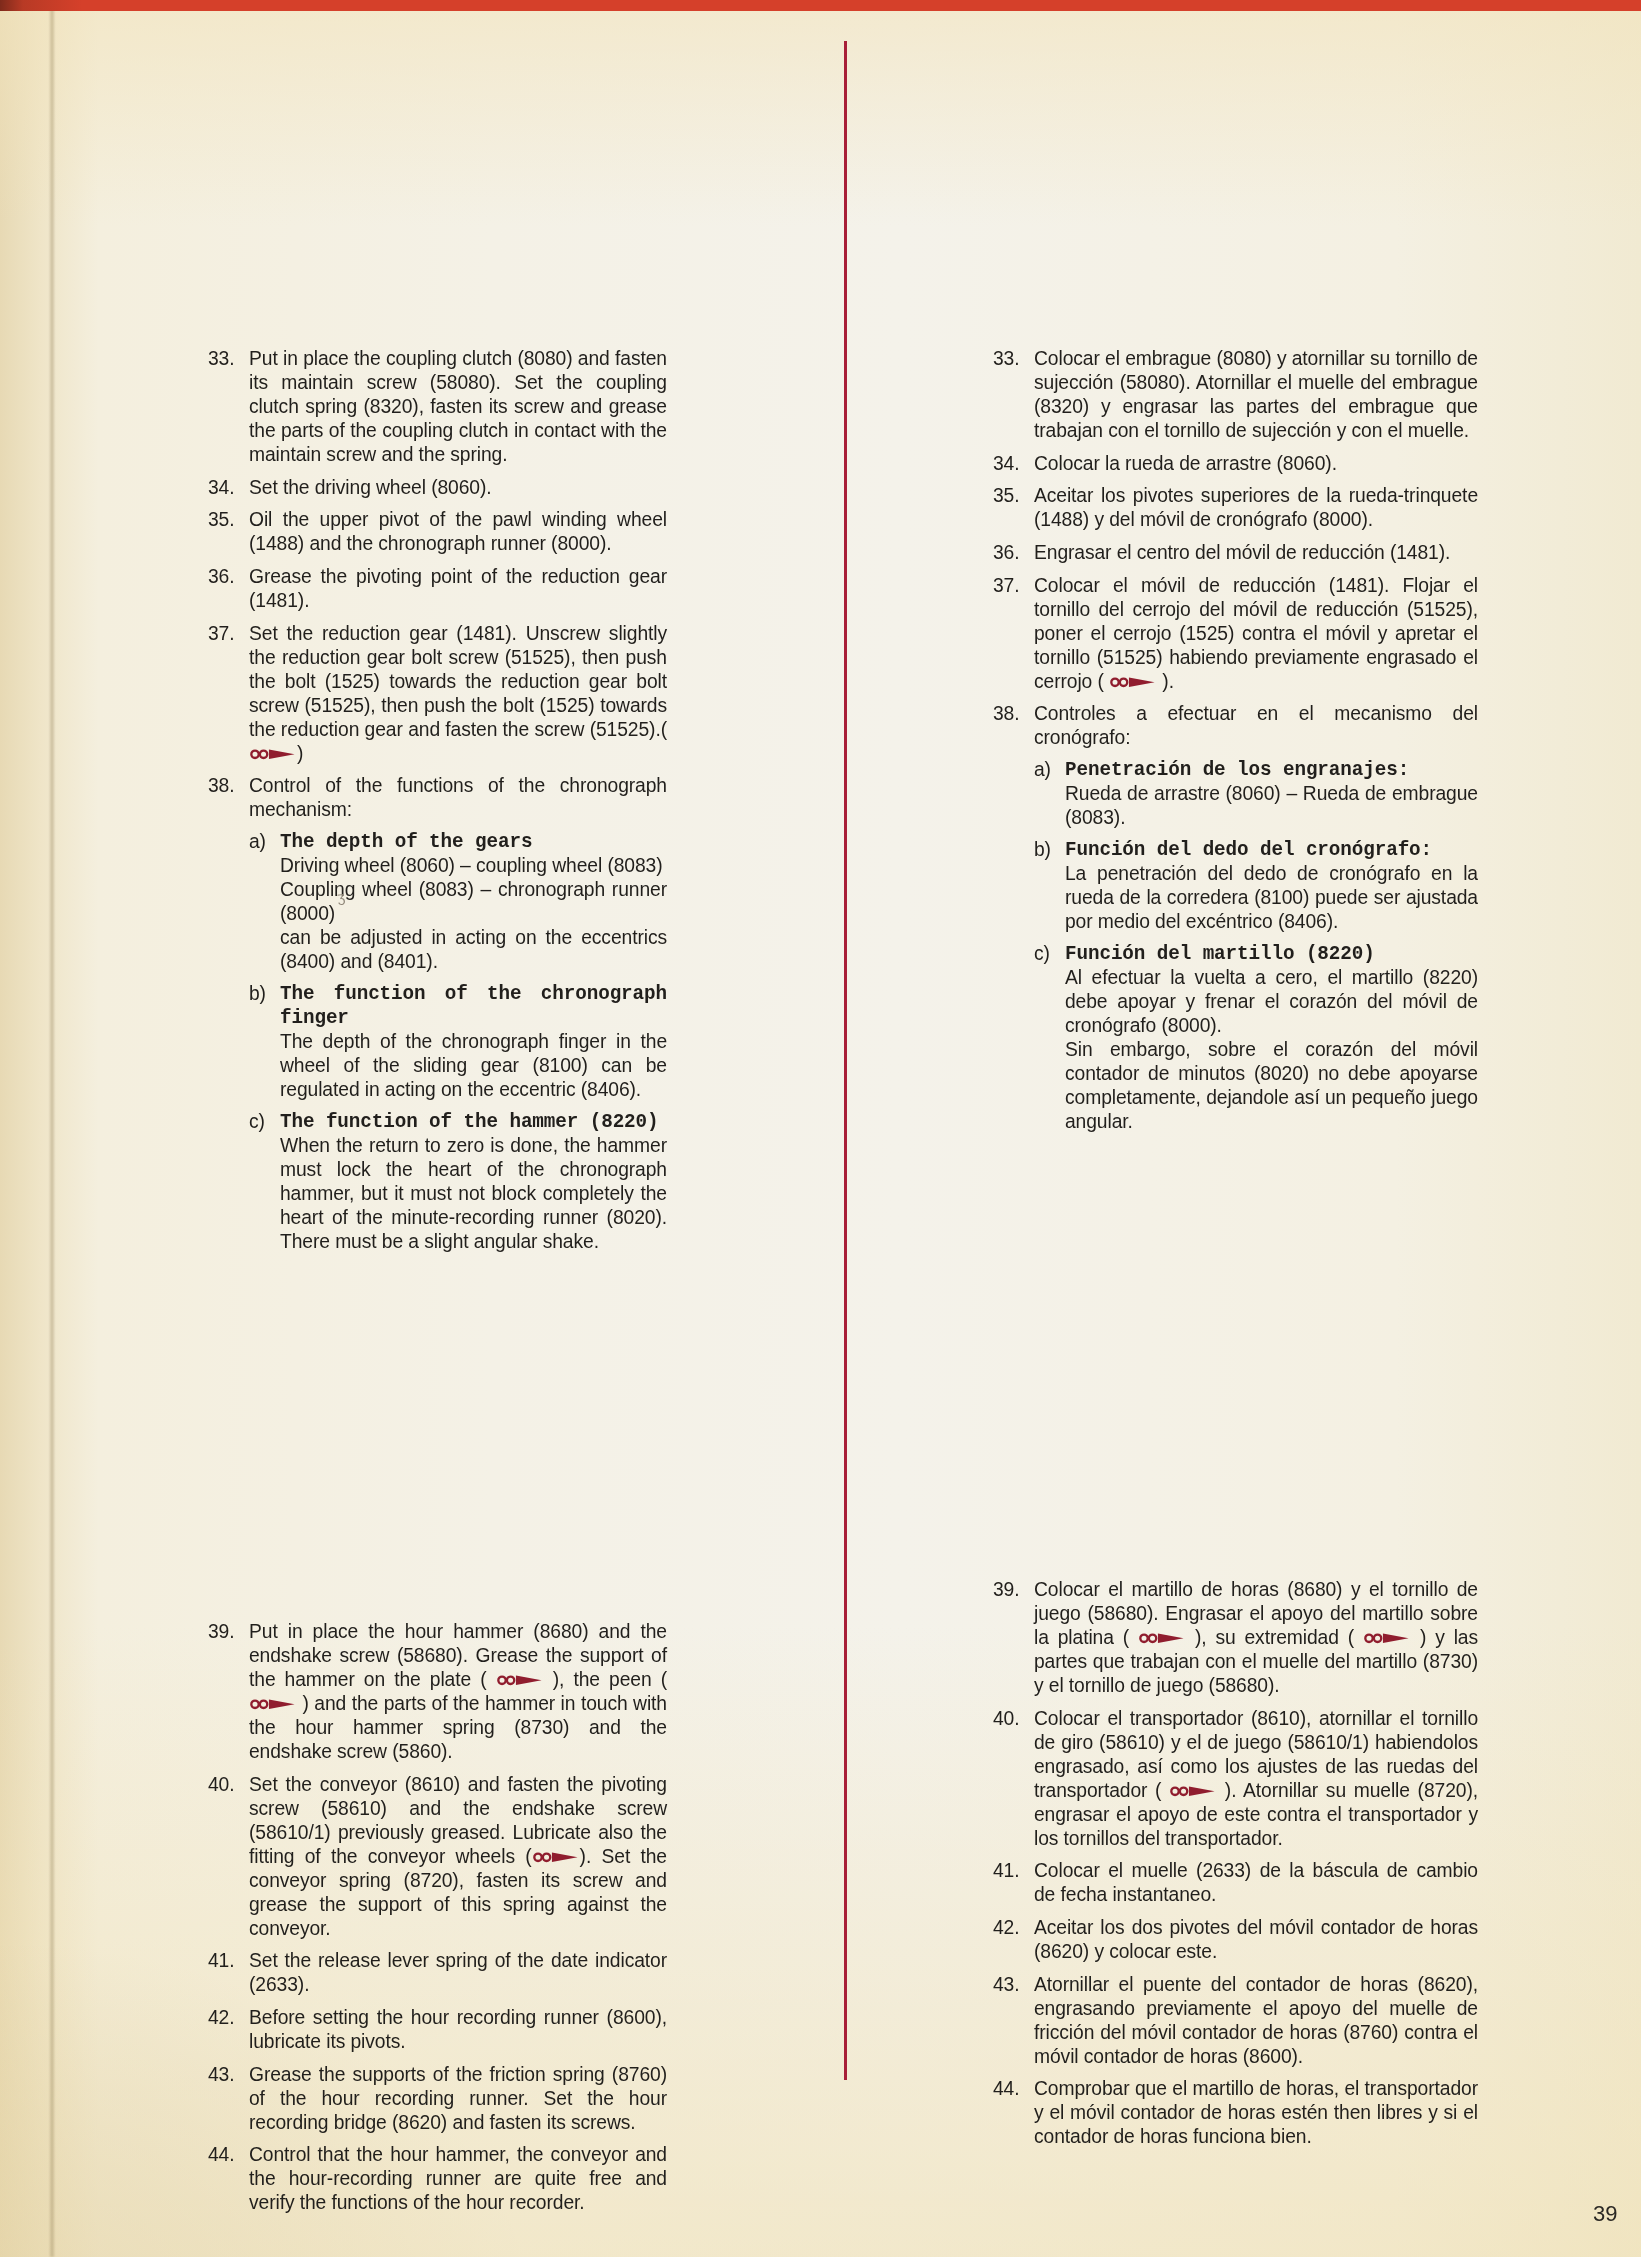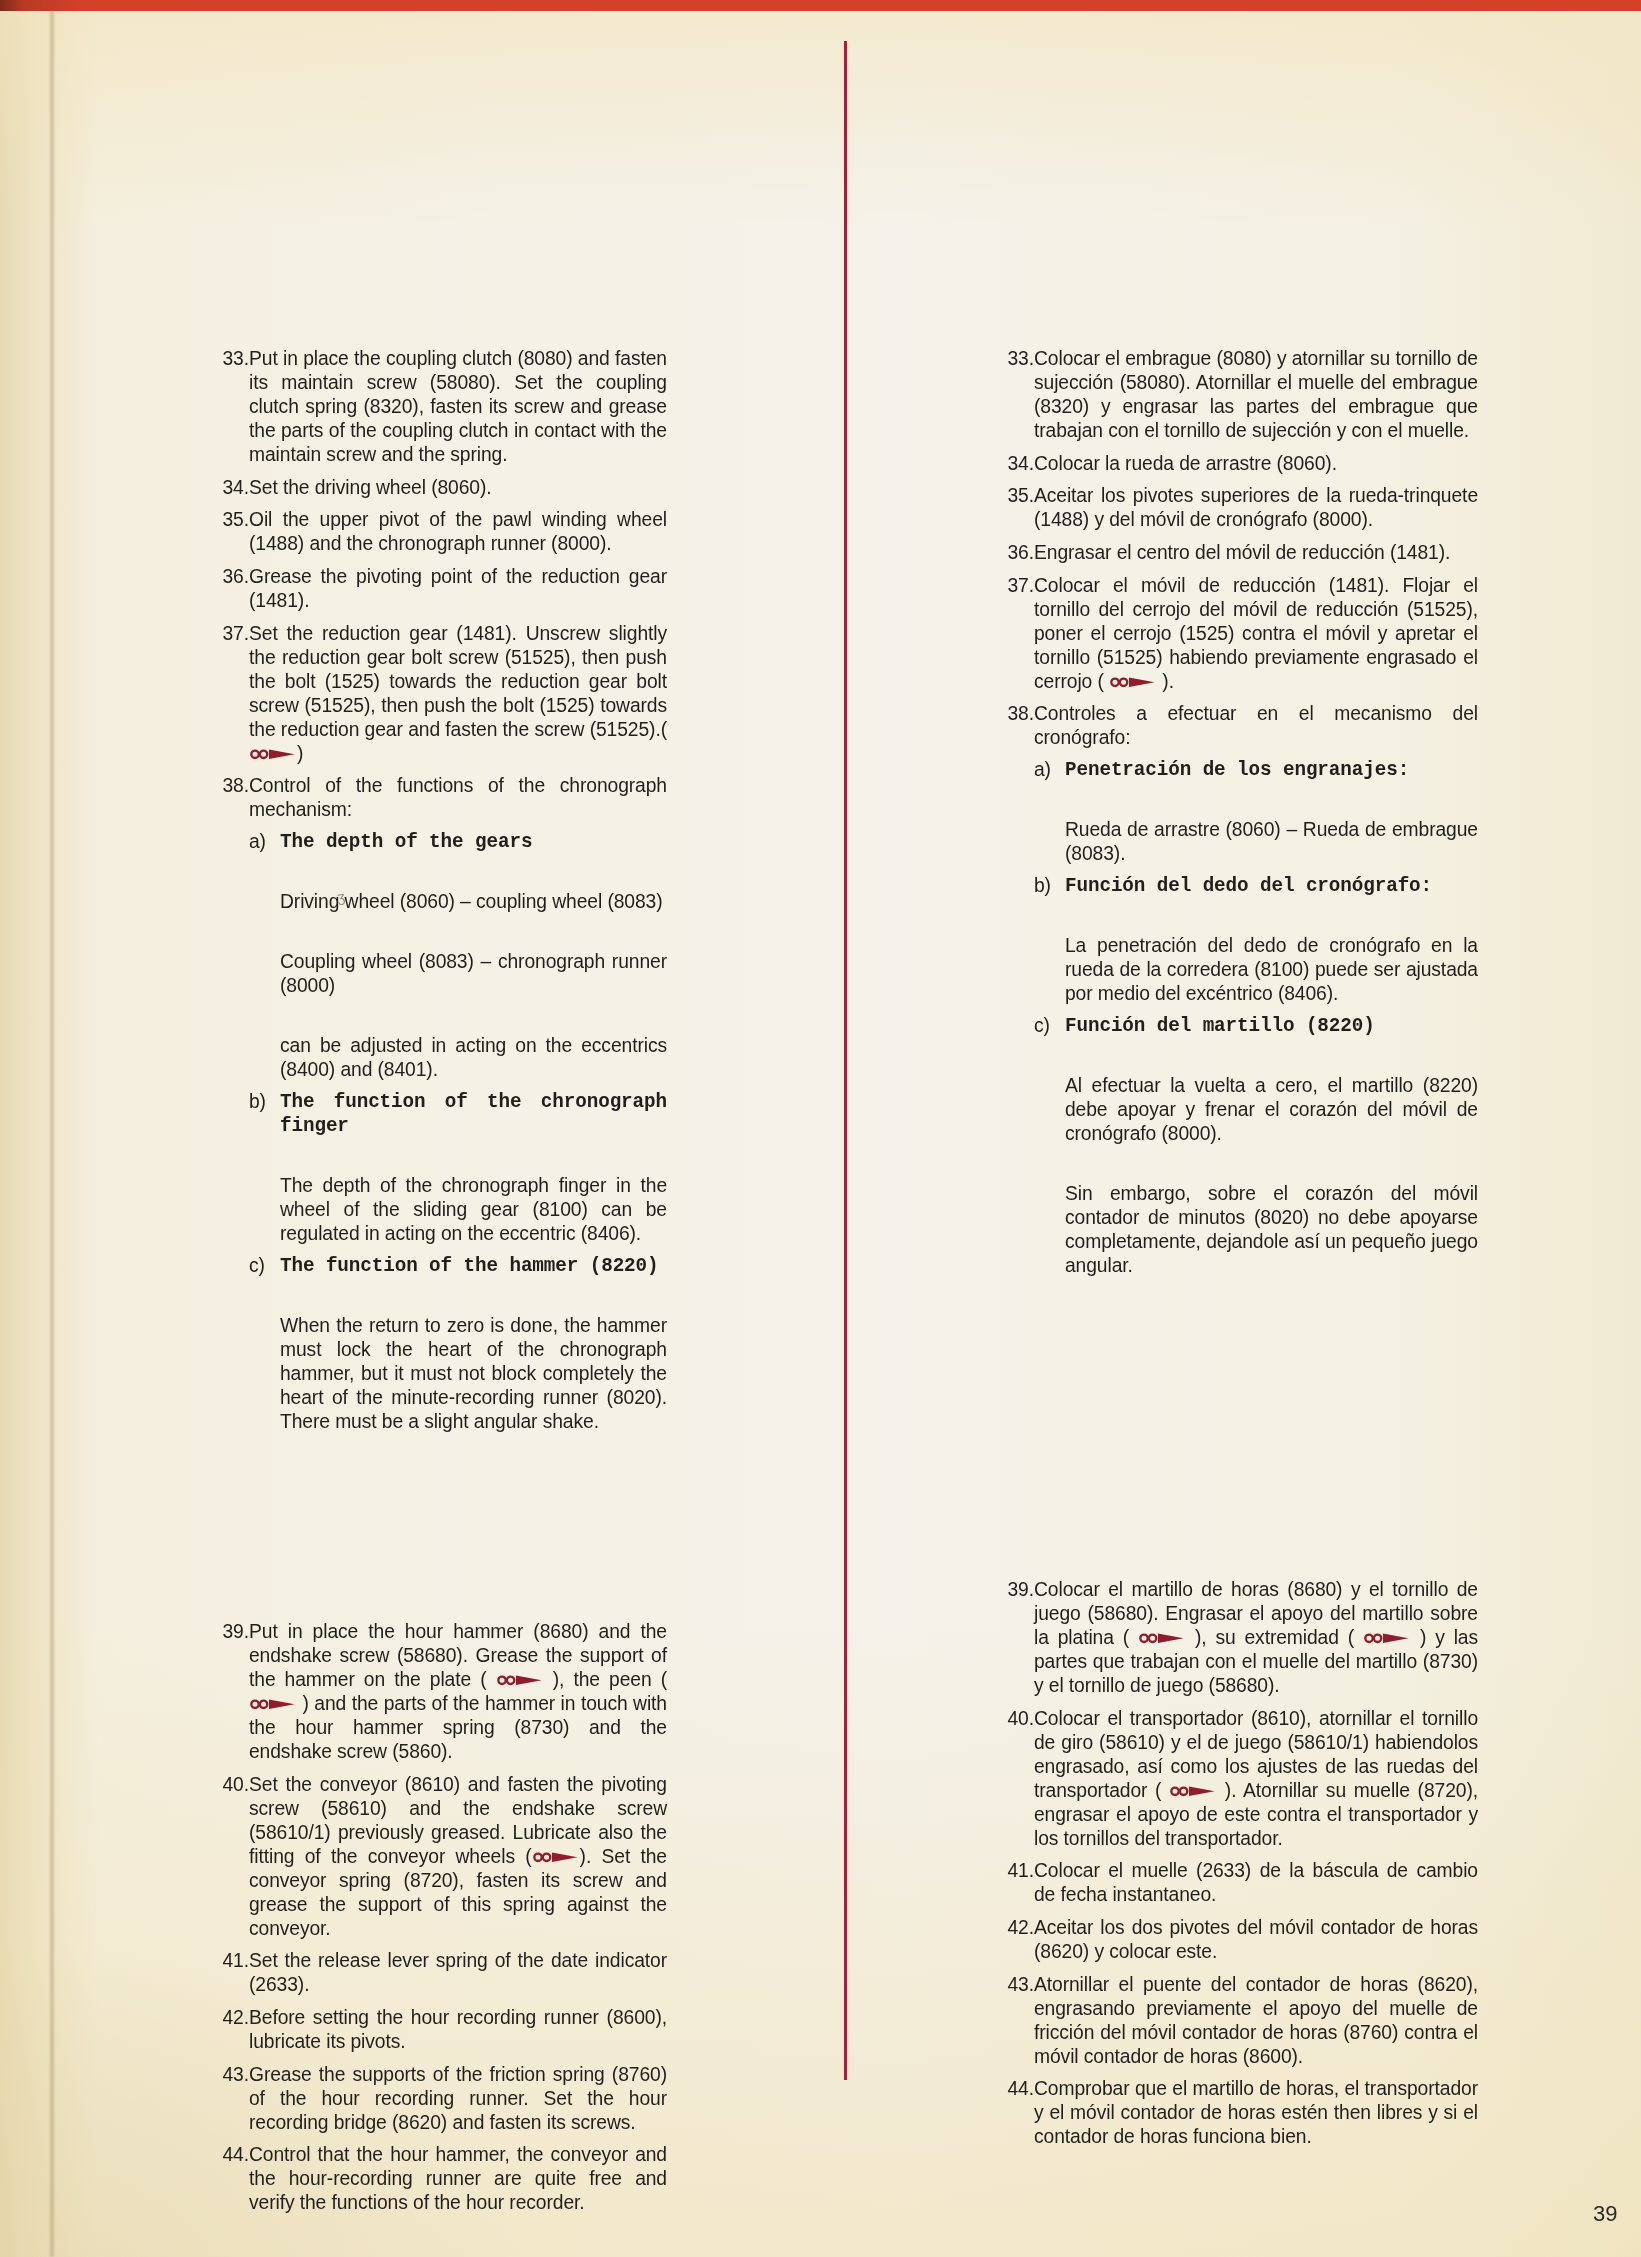--- a/index.html
+++ b/index.html
@@ -26,25 +26,25 @@
   .divider{
     position:absolute;left:844px;top:41px;width:2.9px;height:2039px;z-index:2;
     background:var(--divider,#a81f38);
   }
   .block{position:absolute;z-index:4;font-size:19.3px;line-height:24px;letter-spacing:-0.1px;}
   #block-en-1{left:208px;top:347px;width:459px;}
   #block-en-2{left:208px;top:1620px;width:459px;}
   #block-es-1{left:993px;top:347px;width:485px;}
   #block-es-2{left:993px;top:1578px;width:485px;}
   .item{display:grid;grid-template-columns:41px 1fr;margin-bottom:8.7px;}
-  .num{text-align:right;}
+  .num{text-align:left;}
   .body{text-align:justify;}
   .sub{display:grid;grid-template-columns:31px 1fr;margin-top:7.7px;}
   .subhead{font-weight:bold;font-family:Liberation Mono, monospace;}
-  .subpara{text-align:justify;margin-top:36px;}
+  .subpara{text-align:justify;}
   .sym{display:inline-block;width:48px;height:12.6px;vertical-align:-1px;color:var(--symbol,#901d2e);}
   .sym svg{display:block;width:48px;height:12.6px;}
   .page-number{position:absolute;left:1593px;top:2201px;z-index:4;font-size:22px;color:#2a2824;}
   .speck{position:absolute;left:337px;top:889px;z-index:4;font-size:14.5px;color:#90887a;transform:rotate(-8deg);}
 </style>
 </head>
 <body>
 
 <div class="page">
   <div class="top-bar"></div>

